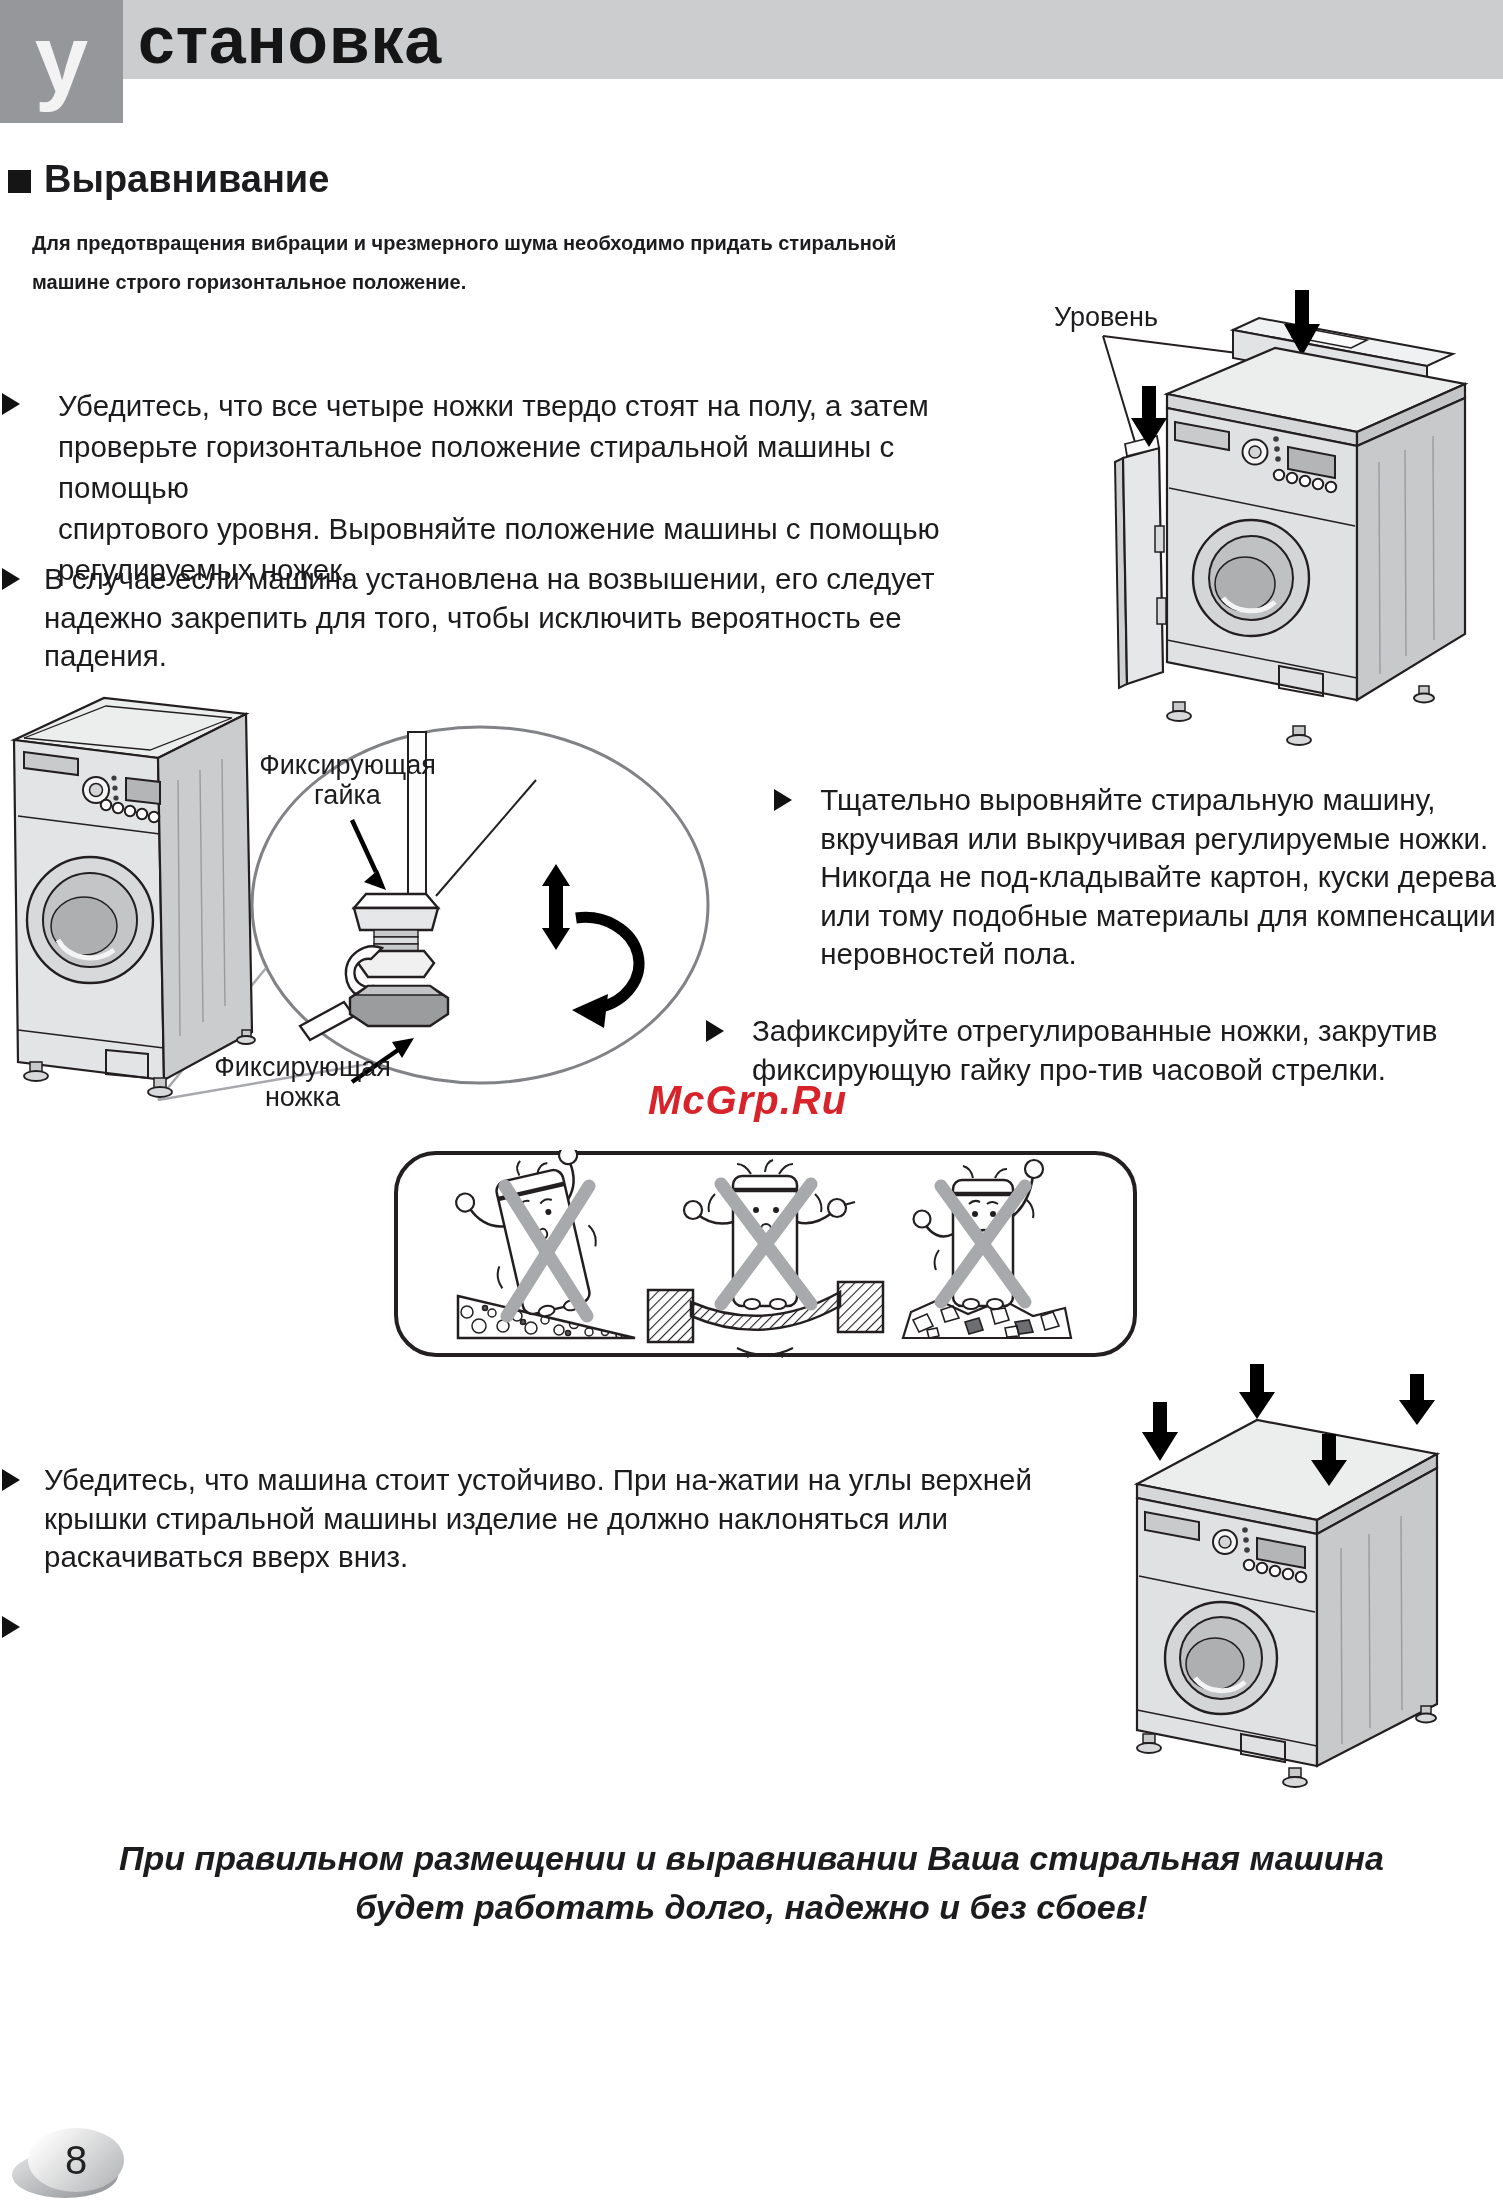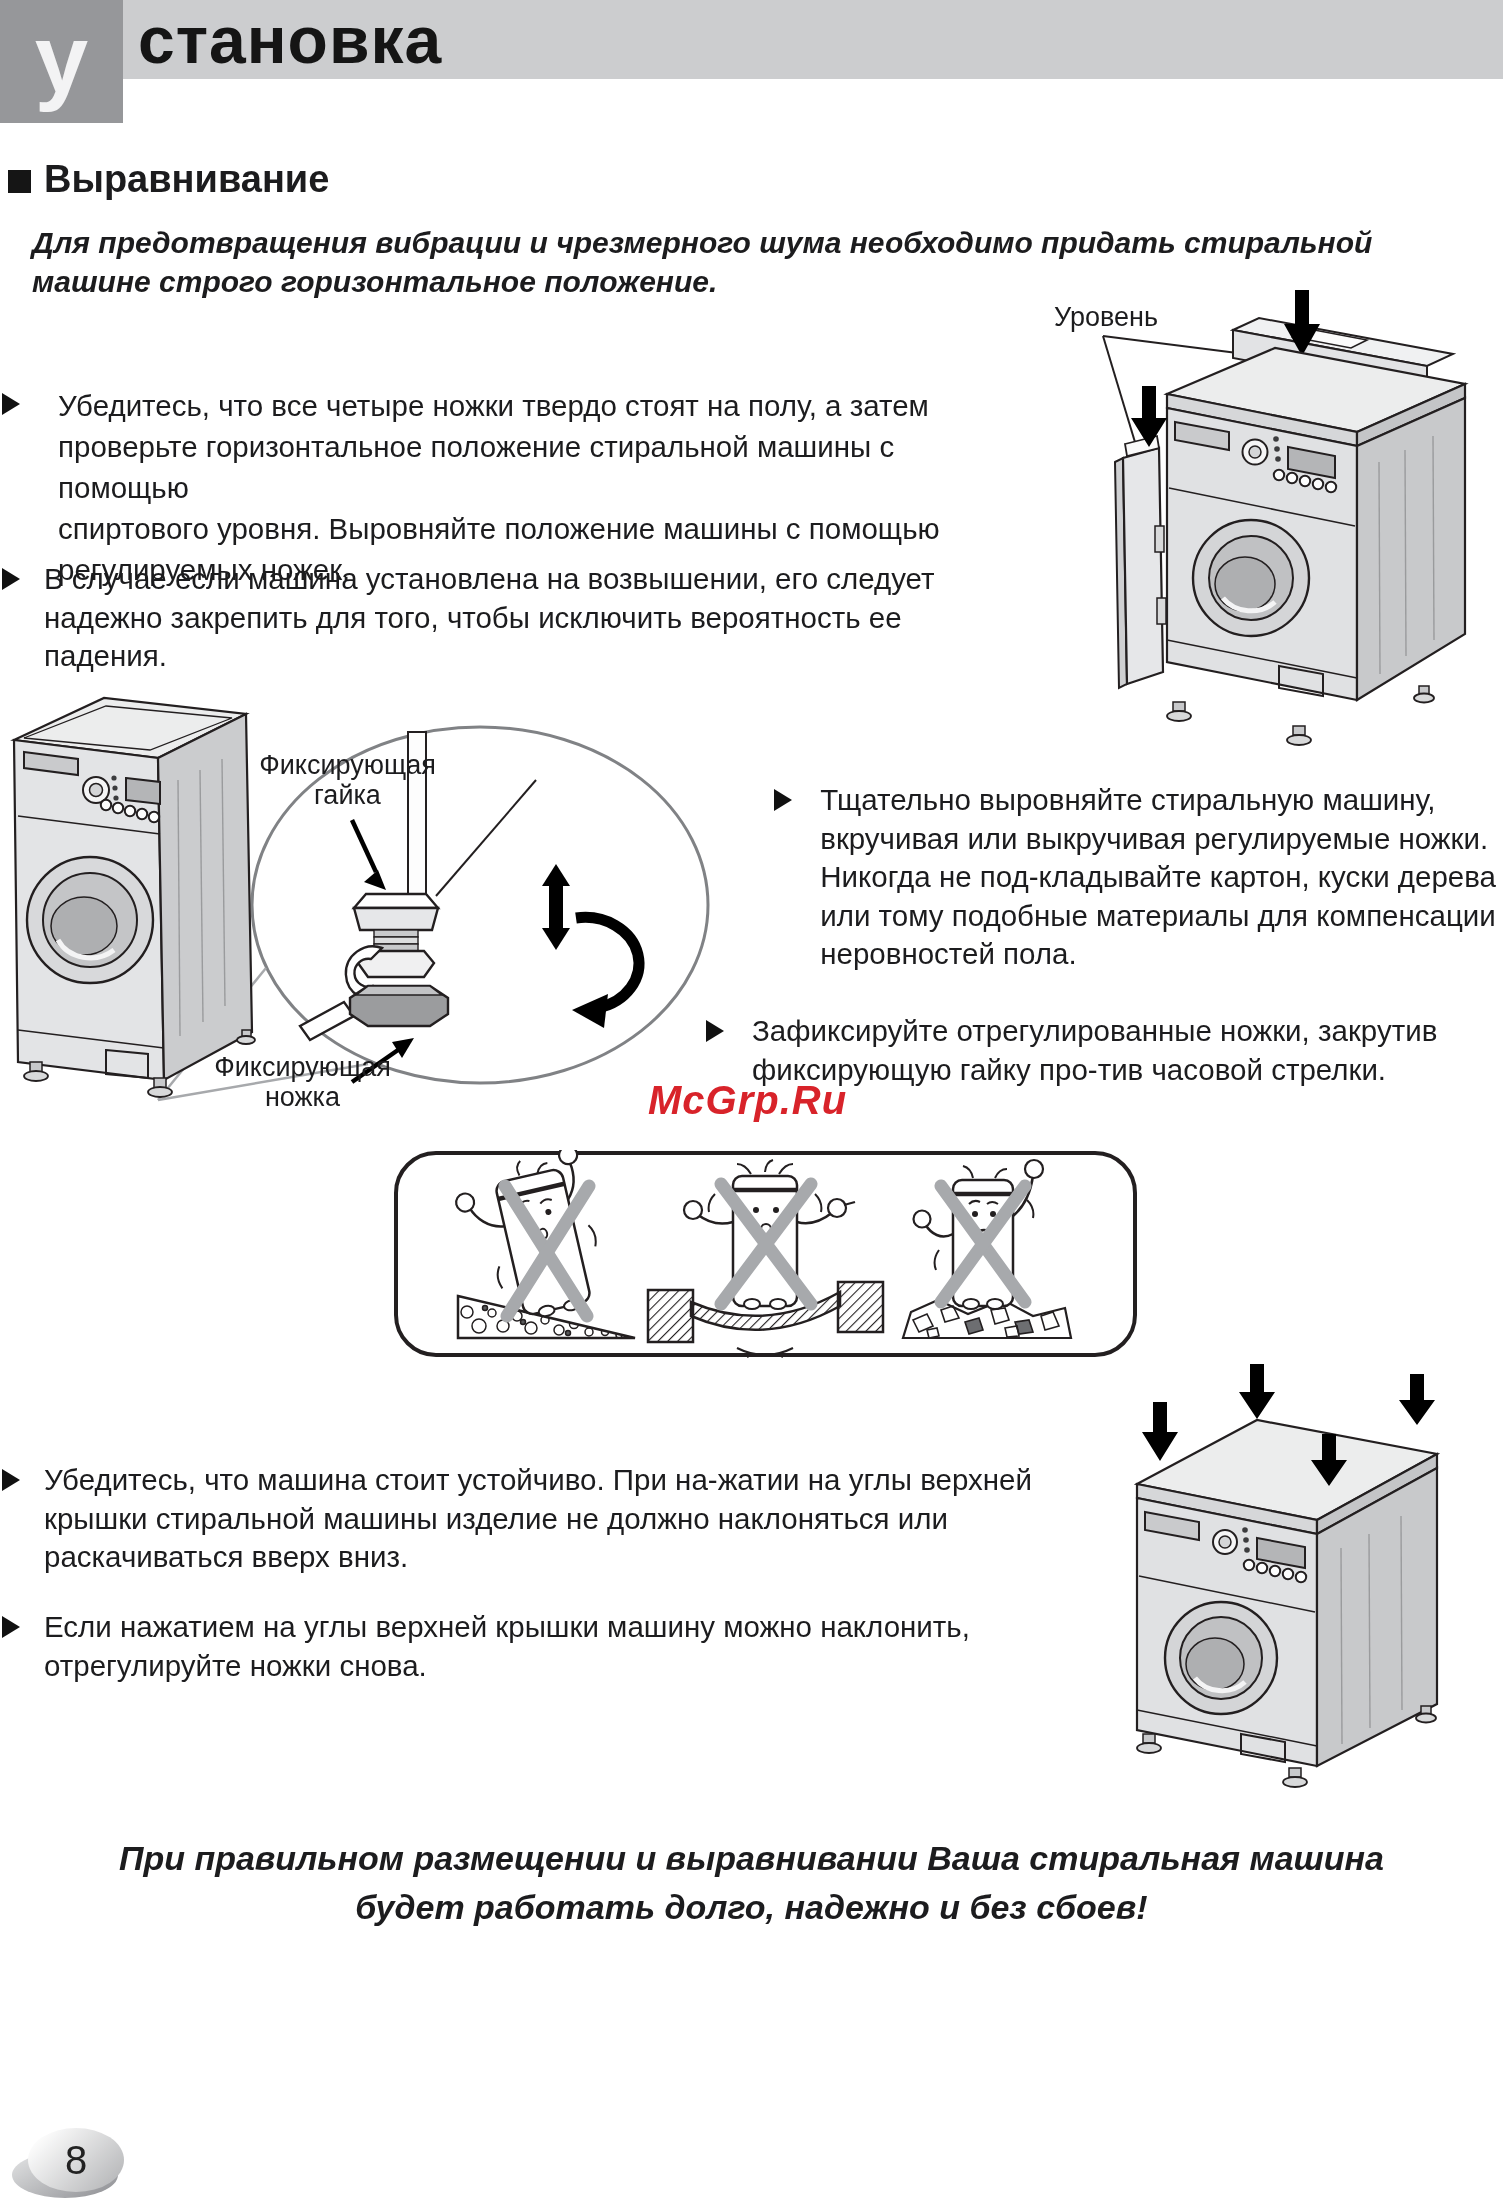--- a/index.html
+++ b/index.html
@@ -10,21 +10,21 @@
   .abs{position:absolute;}
   
   .header-bar{left:0;top:0;width:1503px;height:79px;background:#cccdcf;}
   .header-tab{left:0;top:0;width:123px;height:123px;background:#96979a;display:flex;align-items:flex-start;justify-content:center;}
   .header-initial{font-size:96px;font-weight:bold;color:#f3f3f4;line-height:118px;}
   .header-title{left:138px;top:0;height:79px;display:flex;align-items:center;font-size:66px;font-weight:bold;color:#151515;letter-spacing:1px;}
   
   .sq{left:8px;top:170px;width:23px;height:23px;background:#151515;}
   .section-title{left:44px;top:158px;font-size:38px;font-weight:bold;}
   
-  .intro{left:32px;top:224px;width:1400px;font-size:30px;font-weight:bold;font-style:italic;line-height:38.5px;white-space:pre-line;}
+  .intro{left:32px;top:224px;width:1400px;font-size:20px;font-weight:bold;line-height:38.5px;white-space:pre-line;}
   .slogan{left:0;top:1834px;width:1503px;text-align:center;font-size:34px;font-weight:bold;font-style:italic;line-height:49px;white-space:pre-line;}
   
   .bullet{display:flex;align-items:flex-start;}
   .tri{flex:0 0 auto;width:0;height:0;border-top:11px solid transparent;border-bottom:11px solid transparent;border-left:18px solid #111;margin-top:8px;margin-right:24px;}
   .tri.g28{margin-right:28px;}
   .btext{font-size:29.5px;line-height:38.5px;white-space:pre-line;}
   .lh41 .btext{line-height:41px;}
   
   .callout-label{position:absolute;text-align:center;font-size:27px;line-height:30px;}
   .level-label{left:1048px;top:302px;width:110px;text-align:right;font-size:27px;}
@@ -386,22 +386,20 @@
 </svg>
 
 <div class="abs bullet" style="left:2px;top:1461px;width:1075px;">
   <span class="tri"></span>
   <div class="btext">Убедитесь, что машина стоит устойчиво. При на-жатии на углы верхней
 крышки стиральной машины изделие не должно наклоняться или
 раскачиваться вверх вниз.</div>
 </div>
 <div class="abs bullet" style="left:2px;top:1608px;width:1075px;">
   <span class="tri"></span>
-  <div class="btext">Если нажатием на углы верхней крышки машину можно наклонить,
-отрегулируйте ножки снова.</div>
 </div>
 
 <svg class="abs" style="left:1085px;top:1358px;" width="395" height="442" viewBox="0 0 395 442">
 
   <g stroke="#231f20" stroke-width="2.2">
     <polygon points="52,126 172,62 352,96 232,162" fill="#eceded"></polygon>
     <polygon points="52,126 232,162 232,176 52,140" fill="#d6d7d9"></polygon>
     <polygon points="232,162 352,96 352,110 232,176" fill="#c4c5c7"></polygon>
   </g>
 

